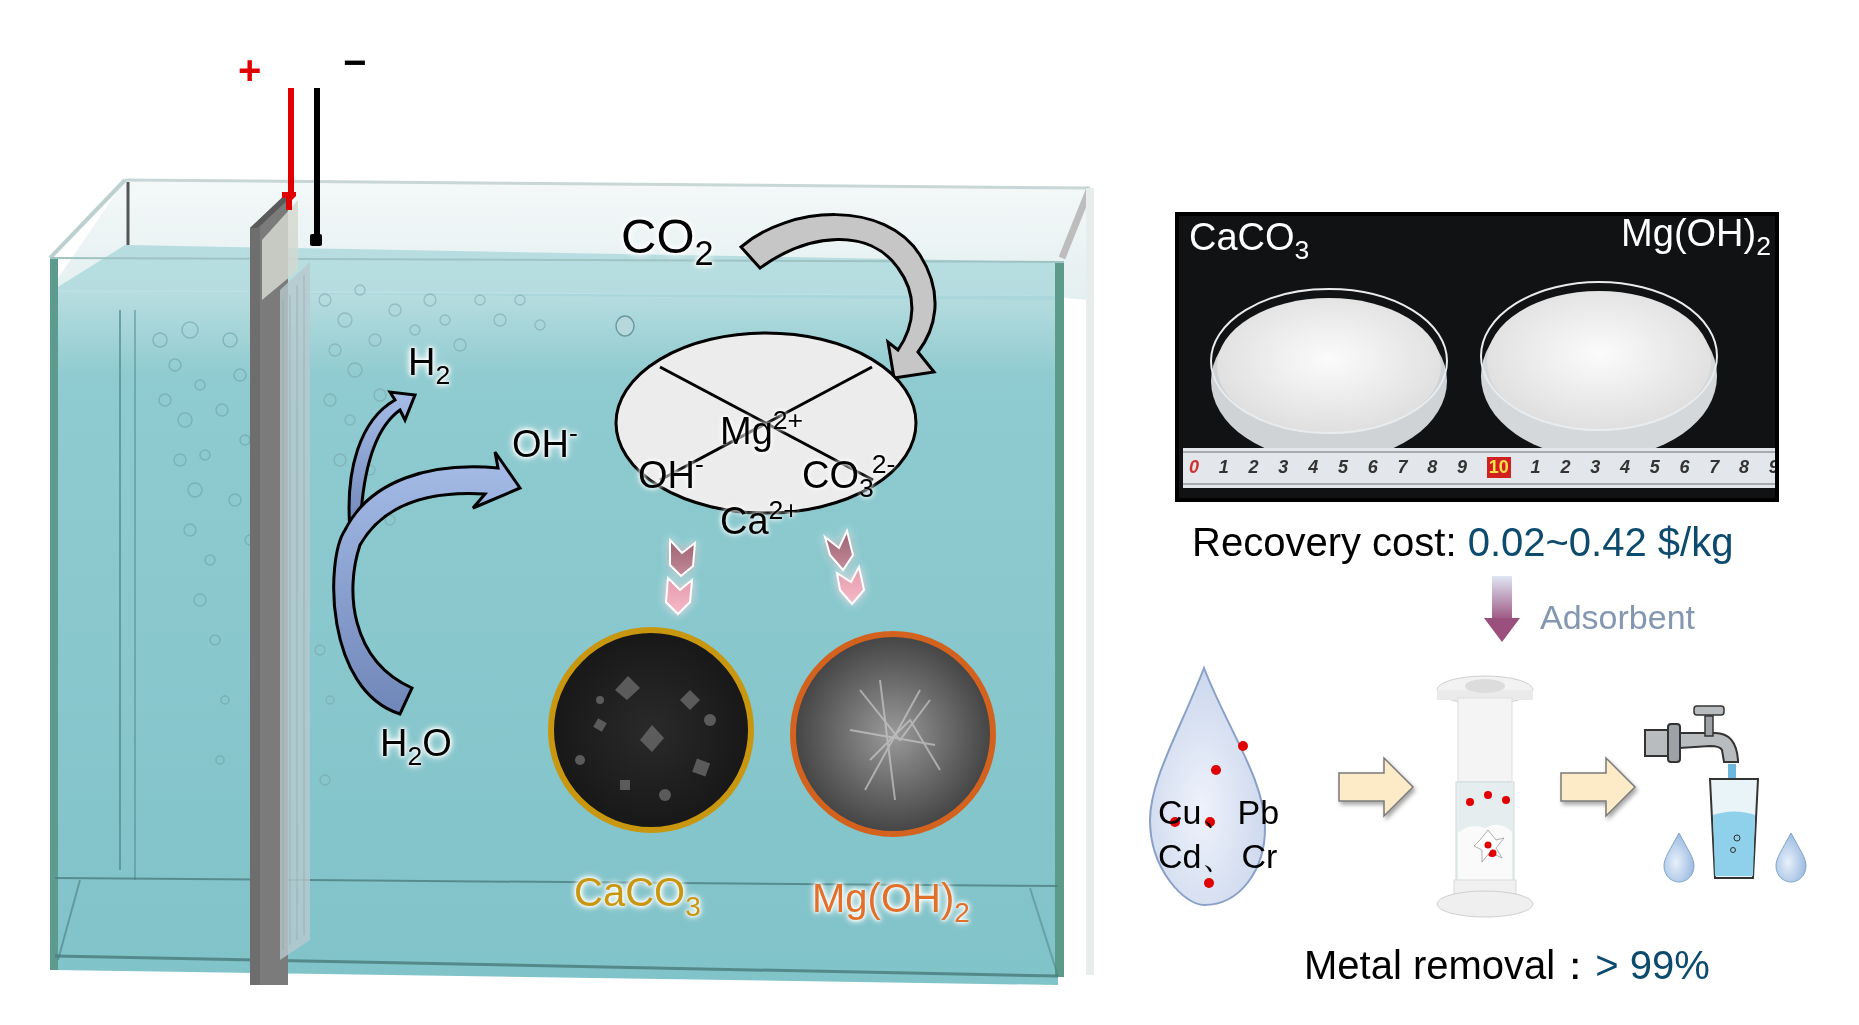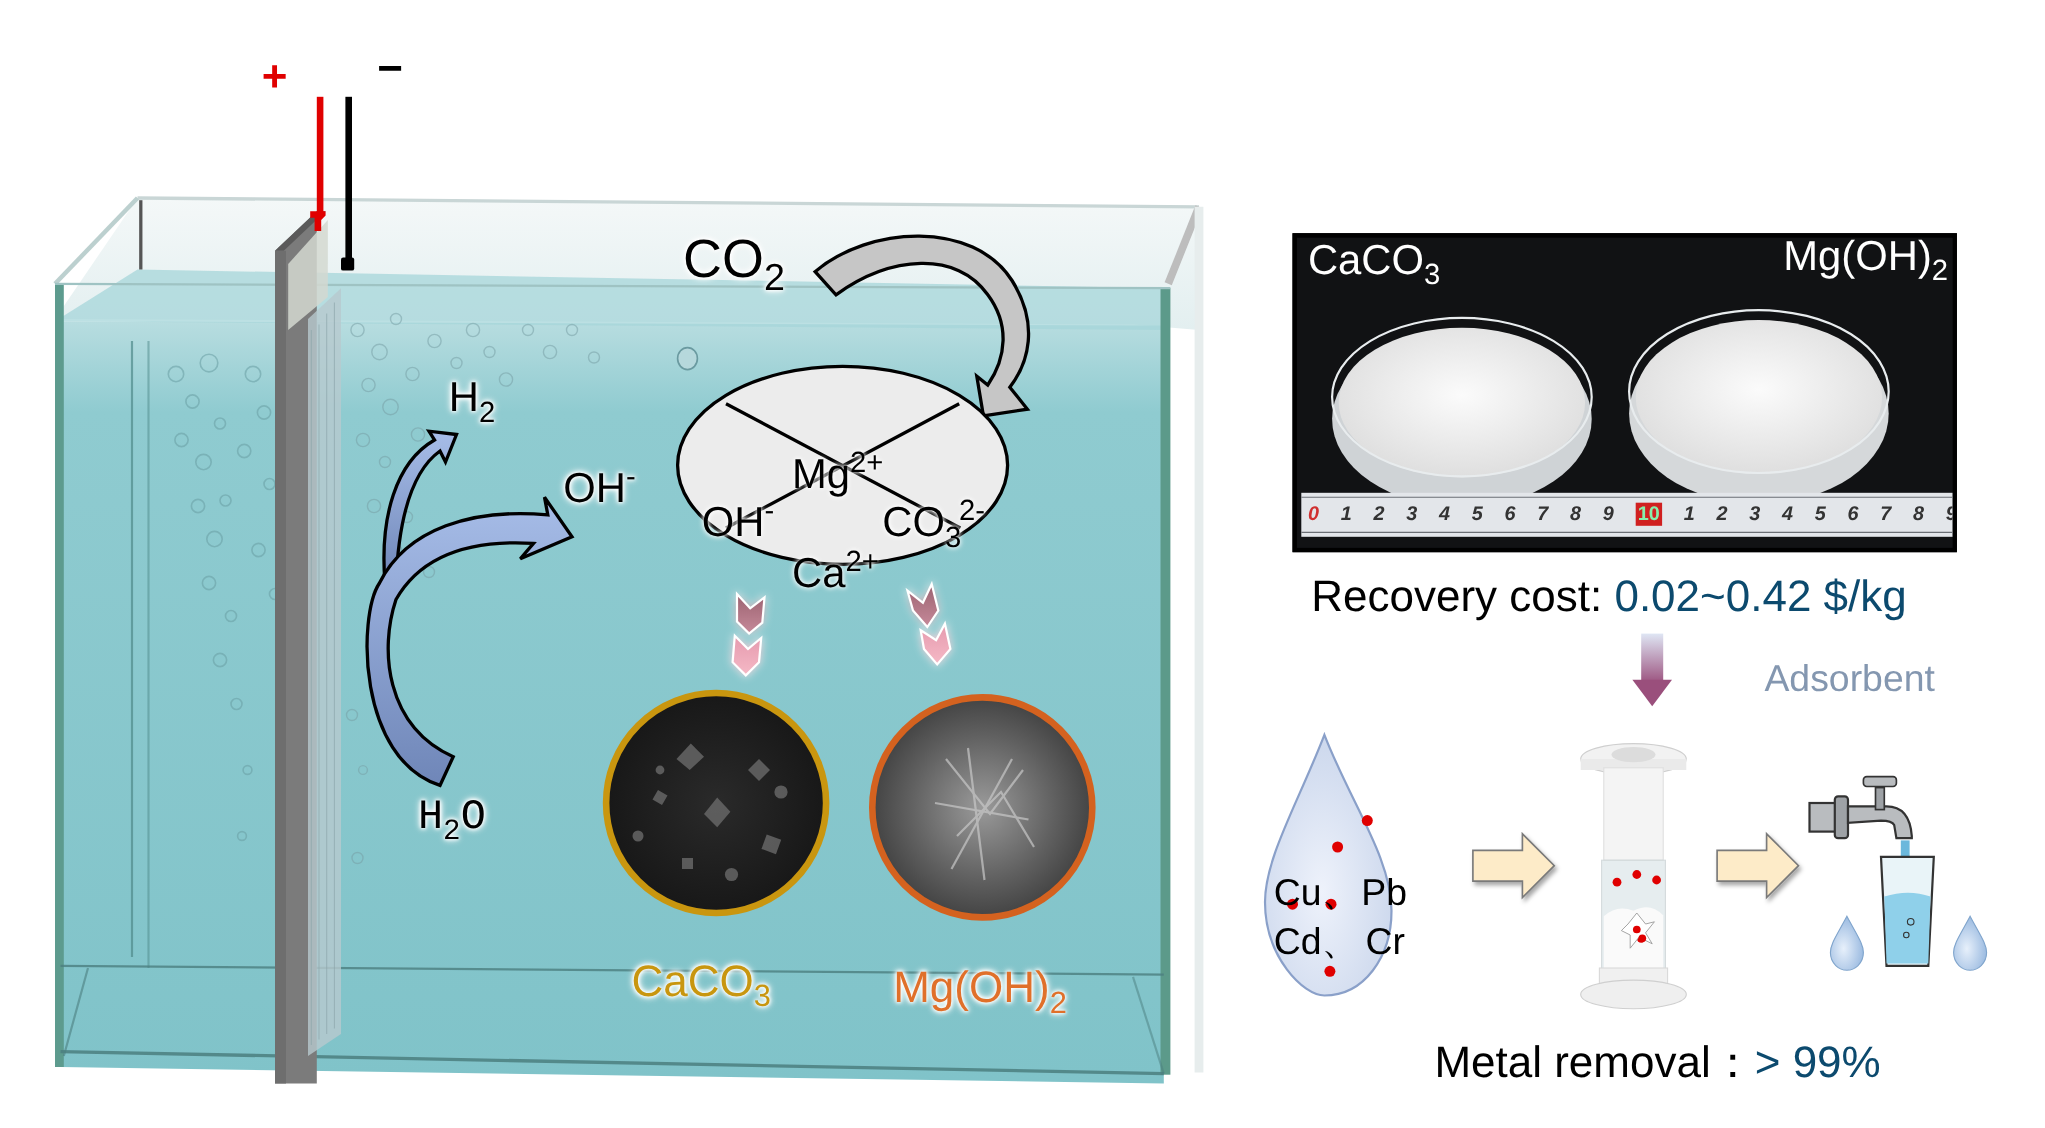--- a/index.html
+++ b/index.html
@@ -284,21 +284,21 @@
 
 <div class="lbl" style="left:621px;top:208px;font-size:49px;">
   <span>CO</span><sub>2</sub>
 </div>
 <div class="lbl" style="left:408px;top:341px;font-size:38px;text-align:right;">
   <span>H</span><sub>2</sub>
 </div>
 <div class="lbl" style="left:512px;top:418px;font-size:38px;">
   <span>OH</span><sup>-</sup>
 </div>
-<div class="lbl" style="left:380px;top:722px;font-size:38px;font-family:Liberation Mono, monospace;">
+<div class="lbl" style="left:380px;top:722px;font-size:38px;">
   <span>H</span><sub>2</sub><span>O</span>
 </div>
 
 <div class="ion" style="left:720px;top:358px;">
   <span>Mg</span><sup>2+</sup>
 </div>
 <div class="ion" style="left:638px;top:402px;">
   <span>OH</span><sup>-</sup>
 </div>
 <div class="ion" style="left:802px;top:402px;">
@@ -340,21 +340,21 @@
       <span style="color: rgb(208, 48, 48);">0</span>
       <span>1</span>
       <span>2</span>
       <span>3</span>
       <span>4</span>
       <span>5</span>
       <span>6</span>
       <span>7</span>
       <span>8</span>
       <span>9</span>
-      <span style="background: rgb(208, 32, 32); color: #86efac; padding: 0px 2px; font-style: normal;">10</span>
+      <span style="background: rgb(208, 32, 32); color: #fde047; padding: 0px 2px; font-style: normal;">10</span>
       <span>1</span>
       <span>2</span>
       <span>3</span>
       <span>4</span>
       <span>5</span>
       <span>6</span>
       <span>7</span>
       <span>8</span>
       <span>9</span>
     </div>
@@ -363,21 +363,21 @@
   </div>
   <div class="abs" style="right:4px;top:-4px;font-size:38px;color:#fff;">
     <span>Mg(OH)</span><sub style="font-size:0.7em;vertical-align:-0.35em;">2</sub>
   </div>
 </div>
 
 <div class="caption" style="left:1192px;top:520px;">
   <span>Recovery cost: </span><span class="red">0.02~0.42 $/kg</span>
 </div>
 
-<div class="abs" style="left:1604px;top:598px;font-size:34px;color:#8497b0;">Adsorbent</div>
+<div class="abs" style="left:1540px;top:598px;font-size:34px;color:#8497b0;">Adsorbent</div>
 
 <div class="abs" style="left:1158px;top:790px;font-size:34px;line-height:44px;width:150px;">
   <div><span>Cu、</span><span style="margin-left:2px">Pb</span></div>
   <div><span>Cd、</span><span style="margin-left:6px">Cr</span></div>
 </div>
 
 <div class="caption" style="left:1272px;top:938px;margin-left:32px;">
   <span>Metal removal：</span><span class="red">&gt; 99%</span>
 </div>
 

